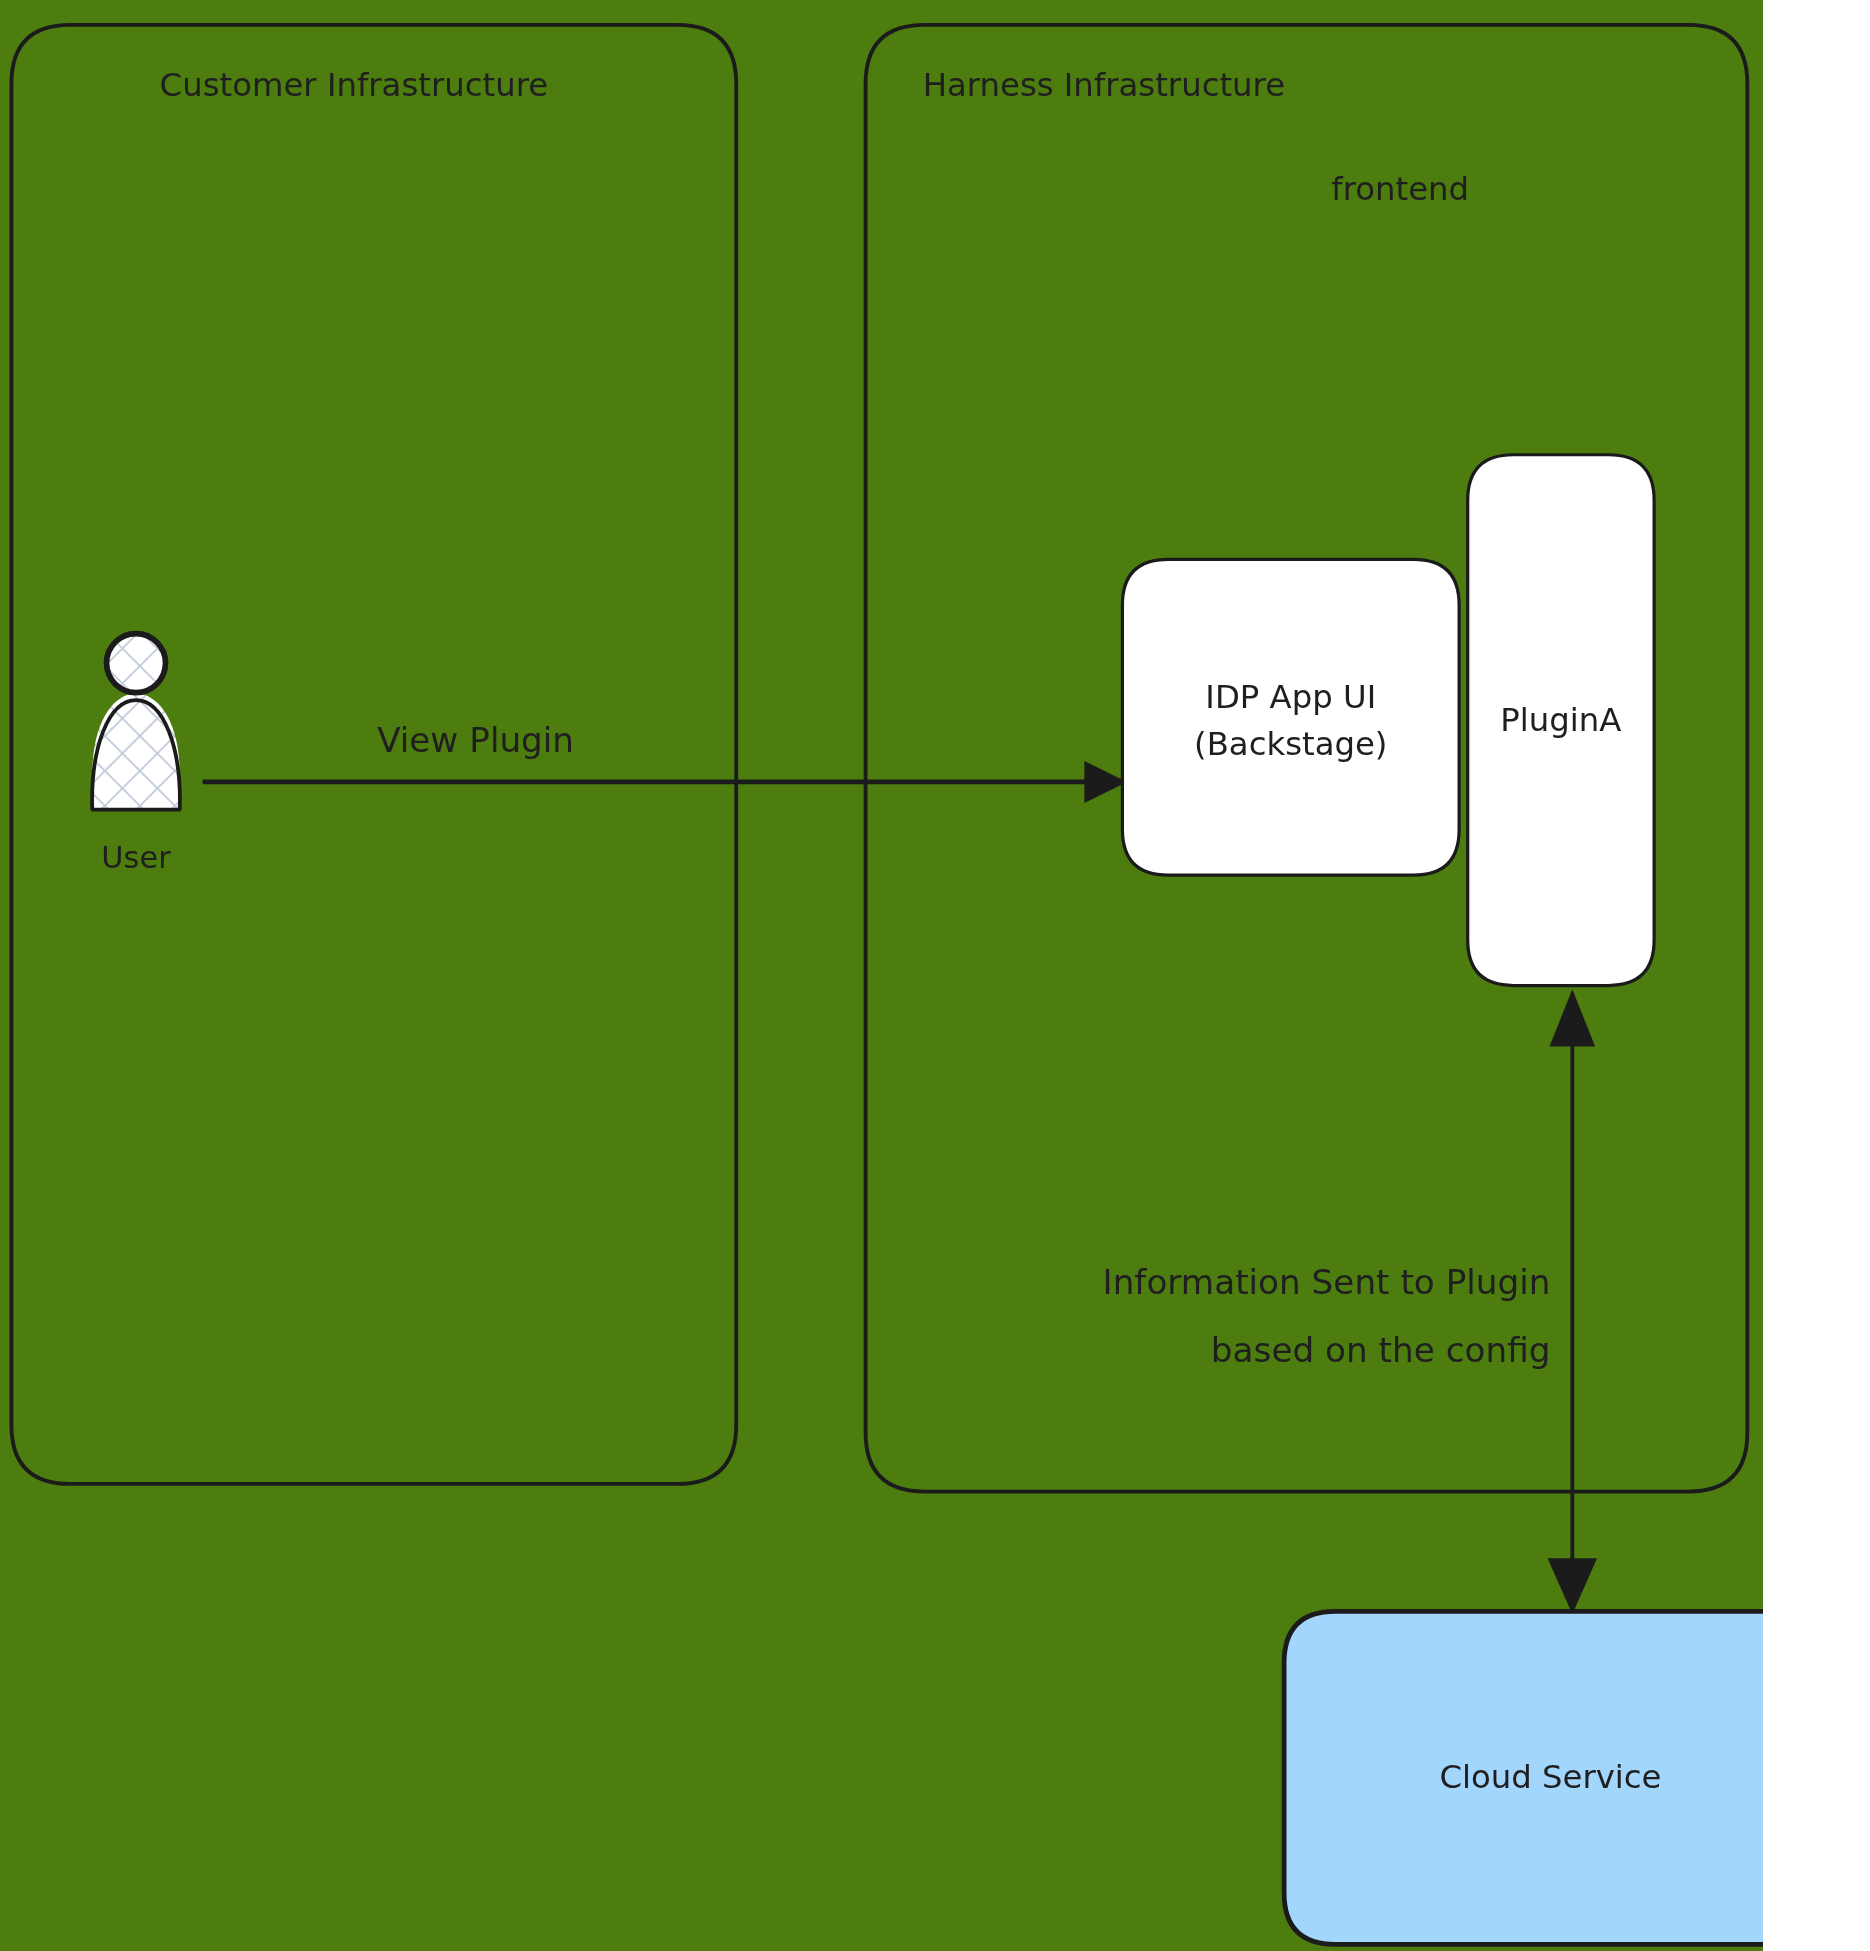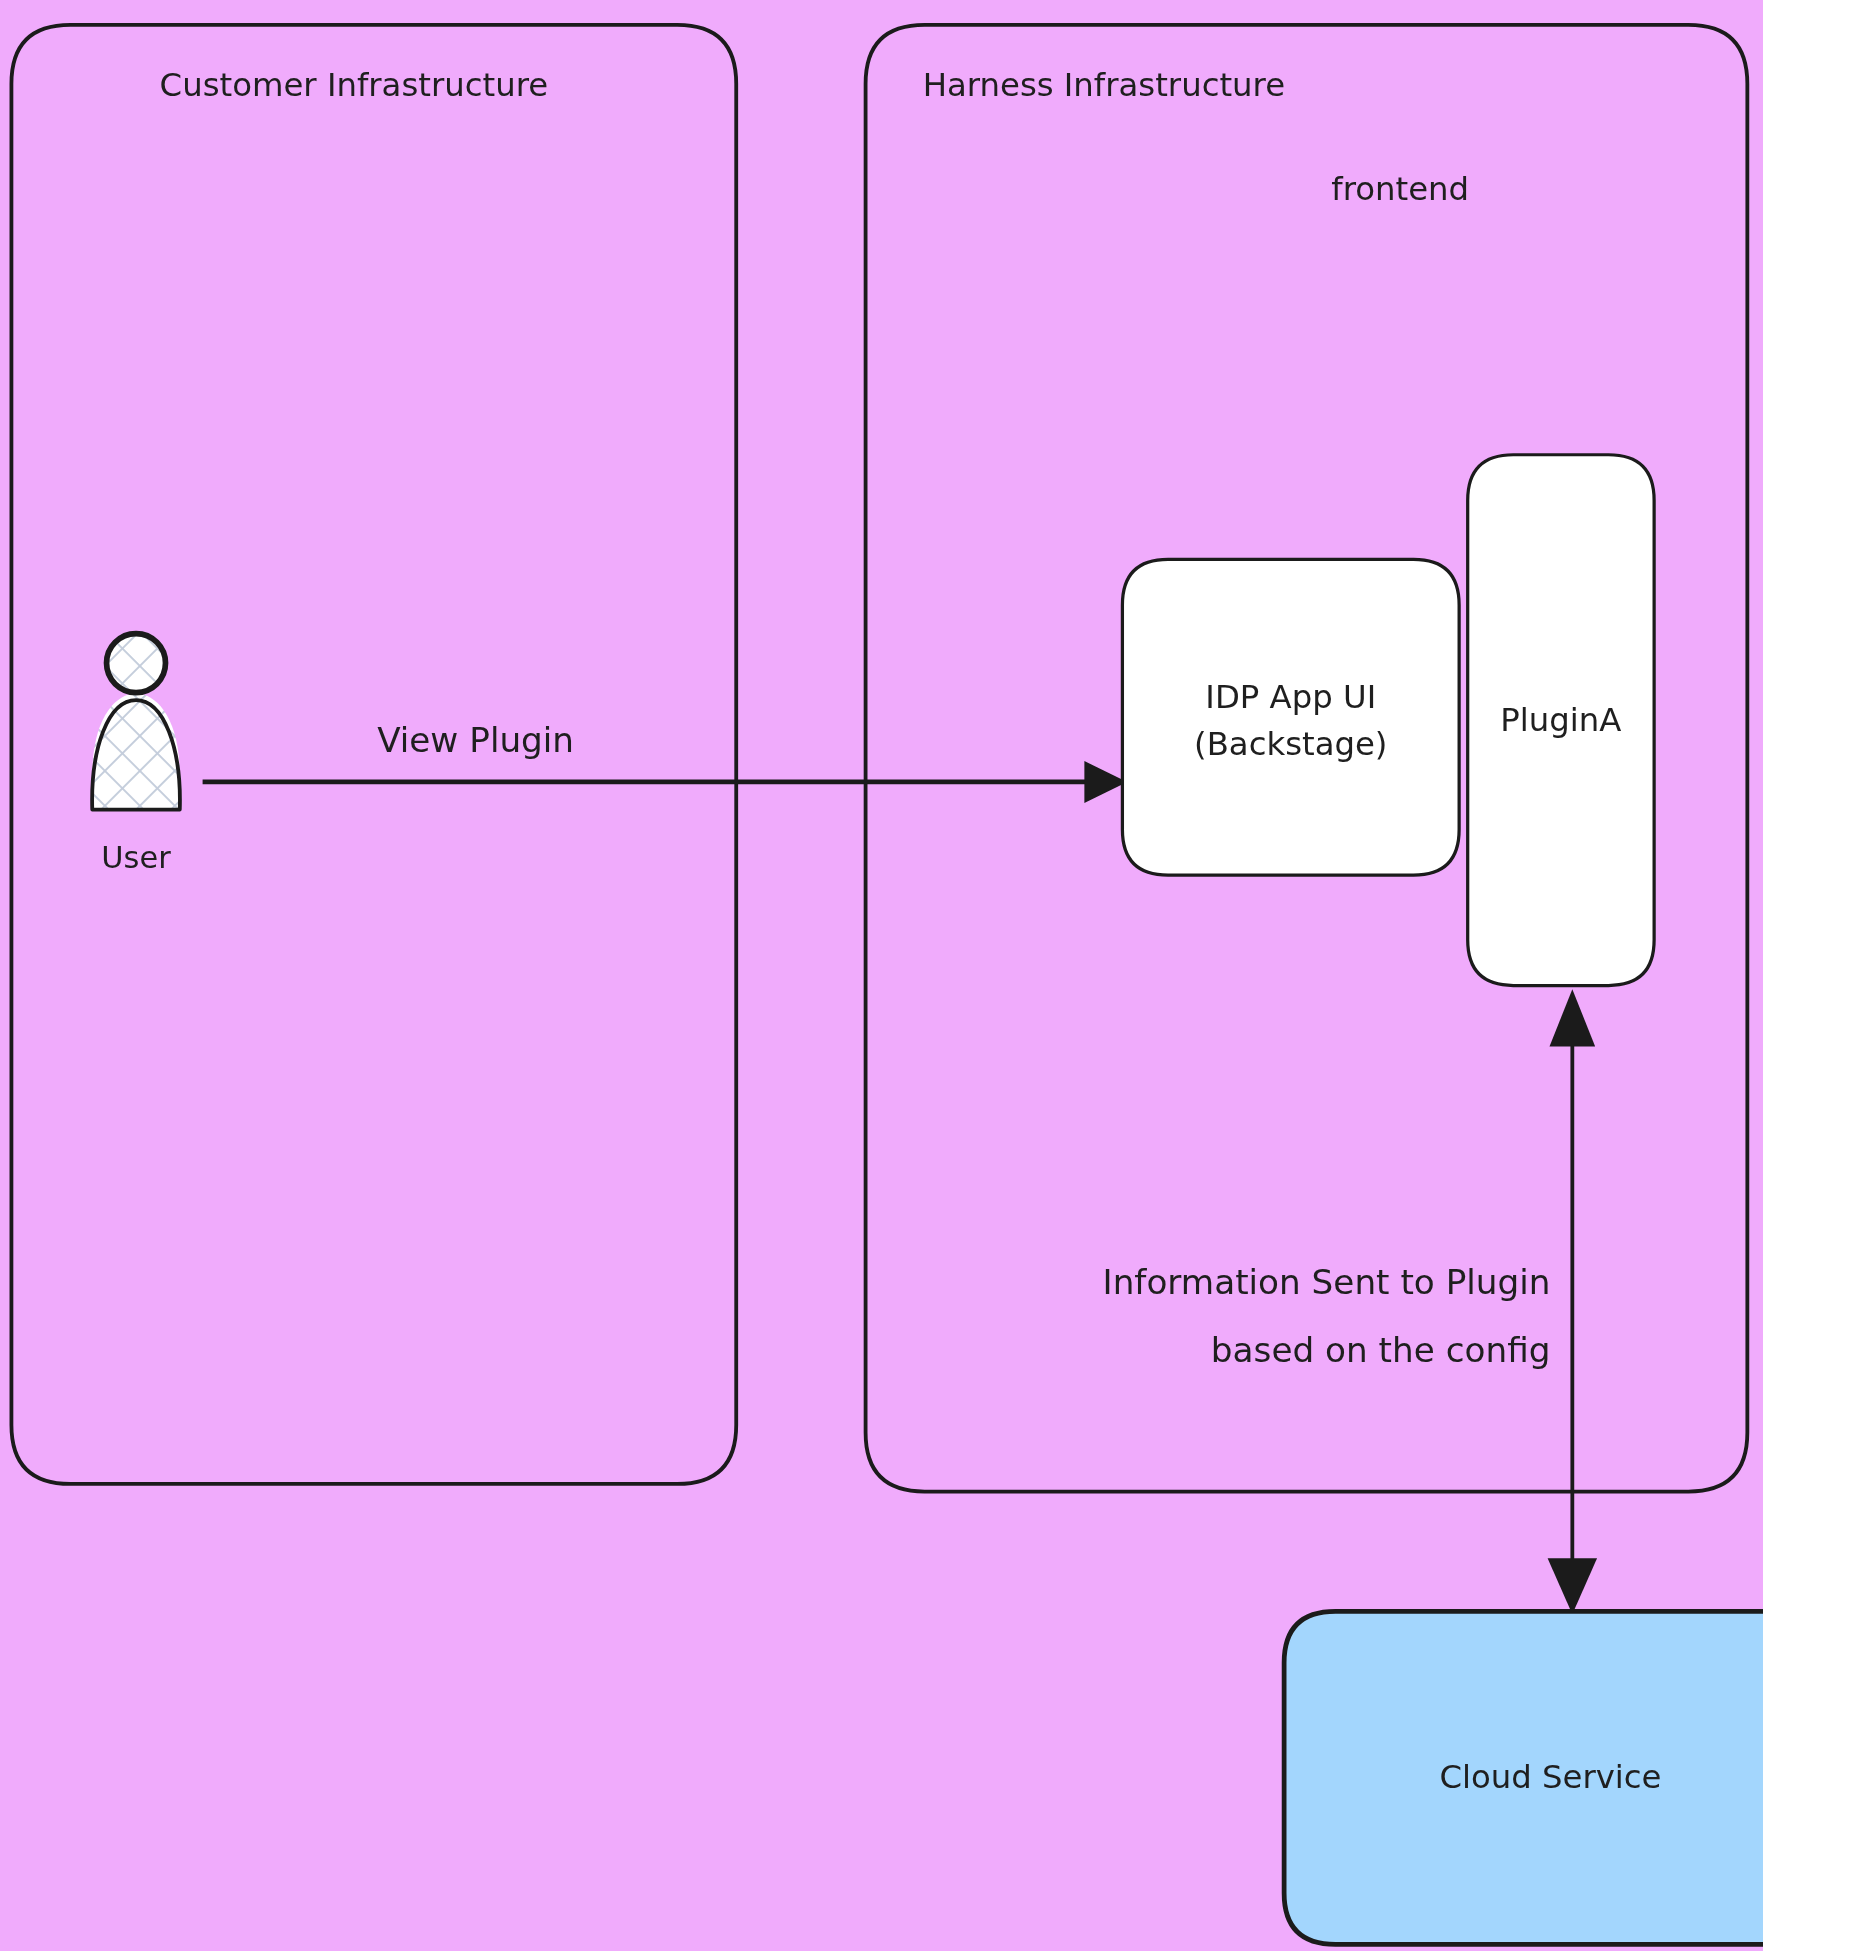--- a/index.html
+++ b/index.html
@@ -7,21 +7,21 @@
     padding: 0;
     background: #ffffff;
   }
   body {
     font-family: "DejaVu Sans", sans-serif;
   }
   #canvas {
     position: relative;
     width: 1763px;
     height: 1952px;
-    background: #f0abfc;
+    background: #4d7c0f;
     overflow: hidden;
   }
   svg#diagram {
     position: absolute;
     top: 0;
     left: 0;
     width: 1871px;
     height: 1952px;
   }
   .lbl {

